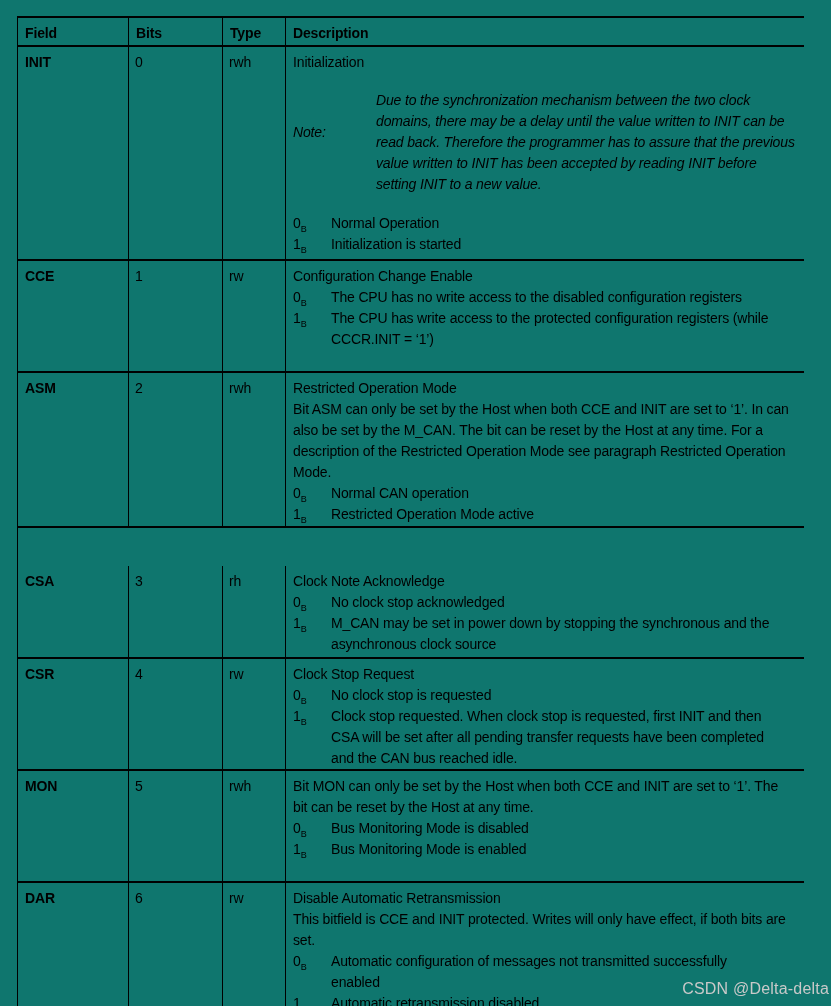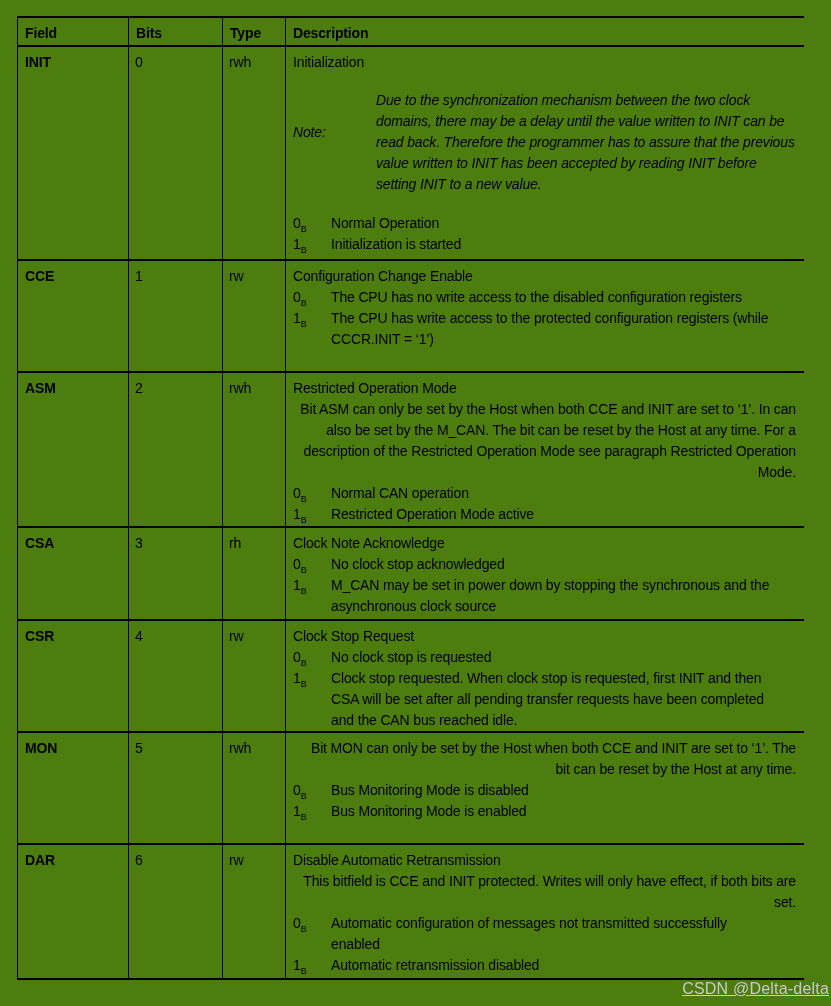--- a/index.html
+++ b/index.html
@@ -38,21 +38,21 @@
     box-sizing: border-box;
     padding: 5px 0 0 7px;
   }
   .td:last-child { border-right: none; padding: 5px 8px 0 7px; }
   .header-row { min-height: 29px; }
   .header-row .td { font-weight: bold; }
   .field-cell { font-weight: bold; }
   .bits-cell { padding-left: 6px; }
   .type-cell { padding-left: 6px; }
   .desc-title { font-weight: normal; }
-  .desc-body { font-weight: normal; text-align: right; }
+  .desc-body { font-weight: normal; }
   .note-block {
     display: flex;
     margin-top: 17px;
     font-style: italic;
   }
   .note-label { width: 83px; flex: 0 0 83px; margin-top: 32px; }
   .note-text { flex: 1 1 auto; }
   .values { margin-top: 0; }
   .values.gap-top { margin-top: 18px; }
   .val-row { display: flex; }
@@ -60,37 +60,36 @@
   .val-bit sub {
     font-size: 9px;
     line-height: 0;
     vertical-align: sub;
   }
   .val-text { flex: 1 1 auto; padding-right: 18px; }
   
   .row-init { min-height: 214px; }
   .row-cce  { min-height: 112px; }
   .row-asm  { min-height: 155px; }
-  .row-csa  { min-height: 93px; }
+  .row-csa  { min-height: 93px; margin-top: 38px; }
   .row-csr  { min-height: 112px; }
   .row-mon  { min-height: 112px; }
   .row-dar  { min-height: 135px; }
   .watermark {
     position: absolute;
     right: 2px;
     top: 980px;
     font-size: 16px;
     letter-spacing: 0.2px;
-    text-decoration: underline;
   }
 </style>
 </head>
 <body>
 
-<div class="page" style="background: #4d7c0f;">
+<div class="page" style="background: #0f766e;">
 
   <div class="reg-table" style="color: rgb(0, 0, 0);">
 
     <div class="tr header-row">
       <div class="td">Field</div>
       <div class="td">Bits</div>
       <div class="td">Type</div>
       <div class="td">Description</div>
     </div>
 

